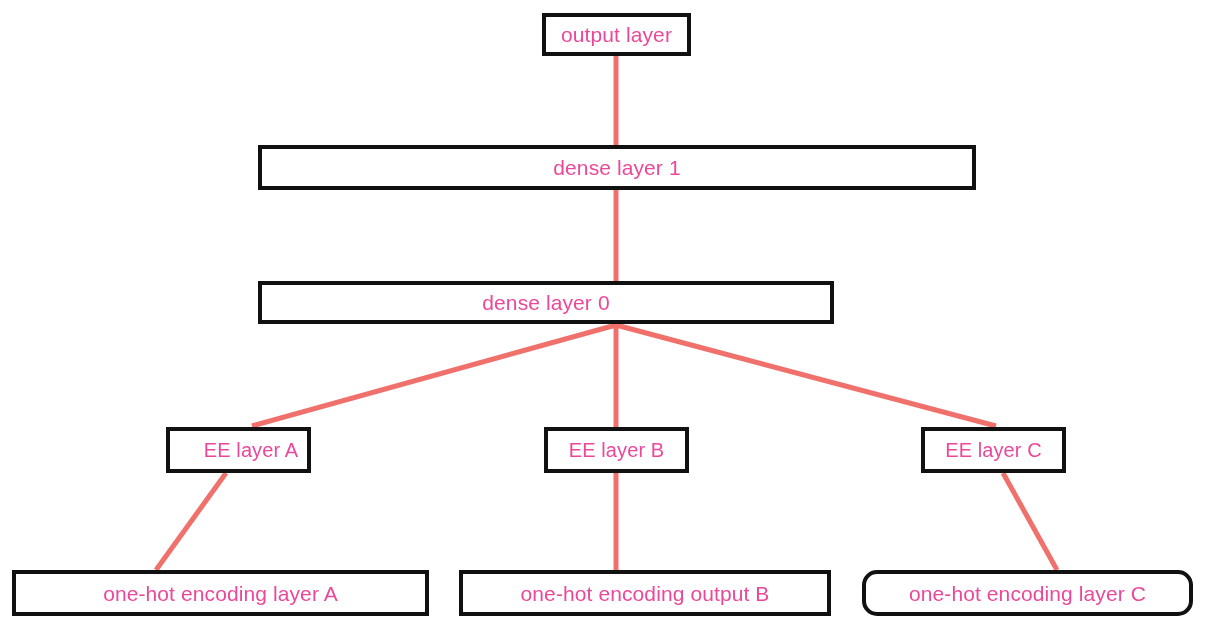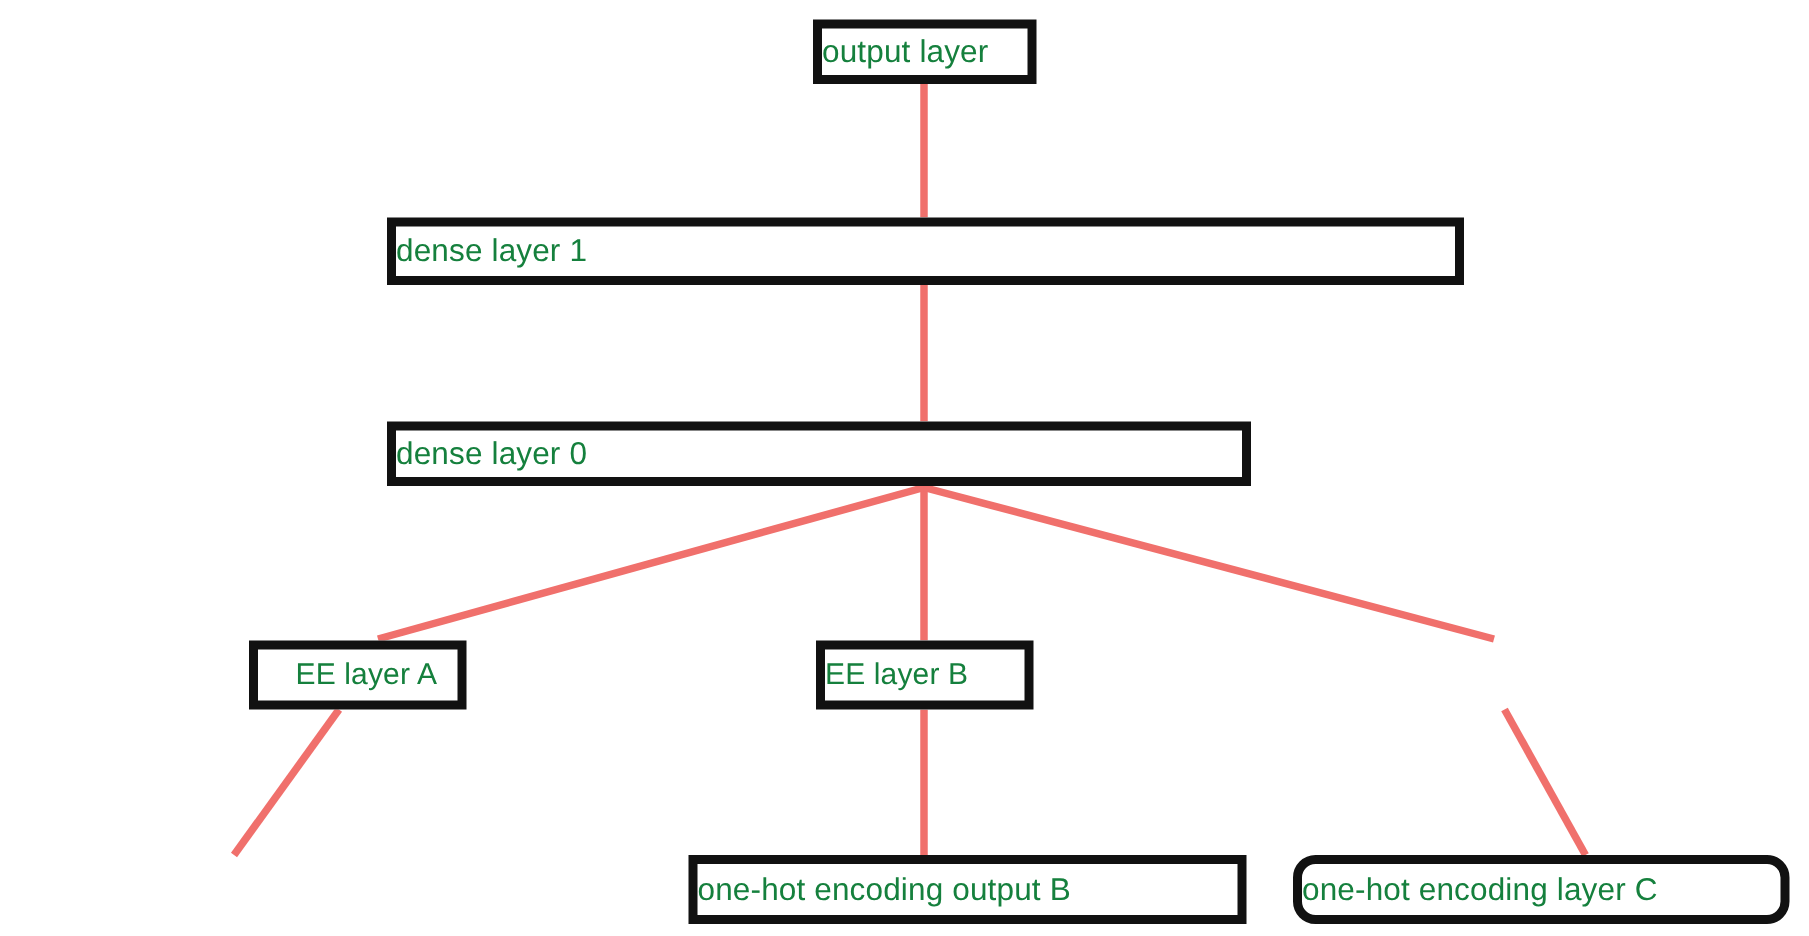--- a/index.html
+++ b/index.html
@@ -22,25 +22,26 @@
     position: absolute;
     left: 0;
     top: 0;
     width: 1206px;
     height: 624px;
     pointer-events: none;
   }
   .node-box {
     position: absolute;
     box-sizing: border-box;
-    border: 6px solid #14b8a6;
+    border: 4px solid #14b8a6;
     background: #ffffff;
     display: flex;
     align-items: center;
-    color: #15803d;
+    justify-content: center;
+    color: #ec4899;
     font-family: "Liberation Sans", sans-serif;
     white-space: nowrap;
   }
   .node-label {
     display: block;
     line-height: 1;
     letter-spacing: 0.1px;
   }
   
   .lvl-output {
@@ -125,21 +126,27 @@
   </div>
 
   <div class="node-box lvl-ee ee-a" style="border-color: rgb(17, 17, 17); background: rgb(255, 255, 255); padding-left: 25px;">
     <span class="node-label">EE layer A</span>
   </div>
 
   <div class="node-box lvl-ee ee-b" style="border-color: rgb(17, 17, 17); background: rgb(255, 255, 255);">
     <span class="node-label">EE layer B</span>
   </div>
 
+  <div class="node-box lvl-ee ee-c" style="border-color: rgb(17, 17, 17); background: rgb(255, 255, 255);">
+    <span class="node-label">EE layer C</span>
+  </div>
 
+  <div class="node-box lvl-onehot oh-a" style="border-color: rgb(17, 17, 17); background: rgb(255, 255, 255);">
+    <span class="node-label">one-hot encoding layer A</span>
+  </div>
 
   <div class="node-box lvl-onehot oh-b" style="border-color: rgb(17, 17, 17); background: rgb(255, 255, 255);">
     <span class="node-label">one-hot encoding output B</span>
   </div>
 
   <div class="node-box lvl-onehot oh-c" style="border-color: rgb(17, 17, 17); background: rgb(255, 255, 255);">
     <span class="node-label">one-hot encoding layer C</span>
   </div>
 
 </div>

